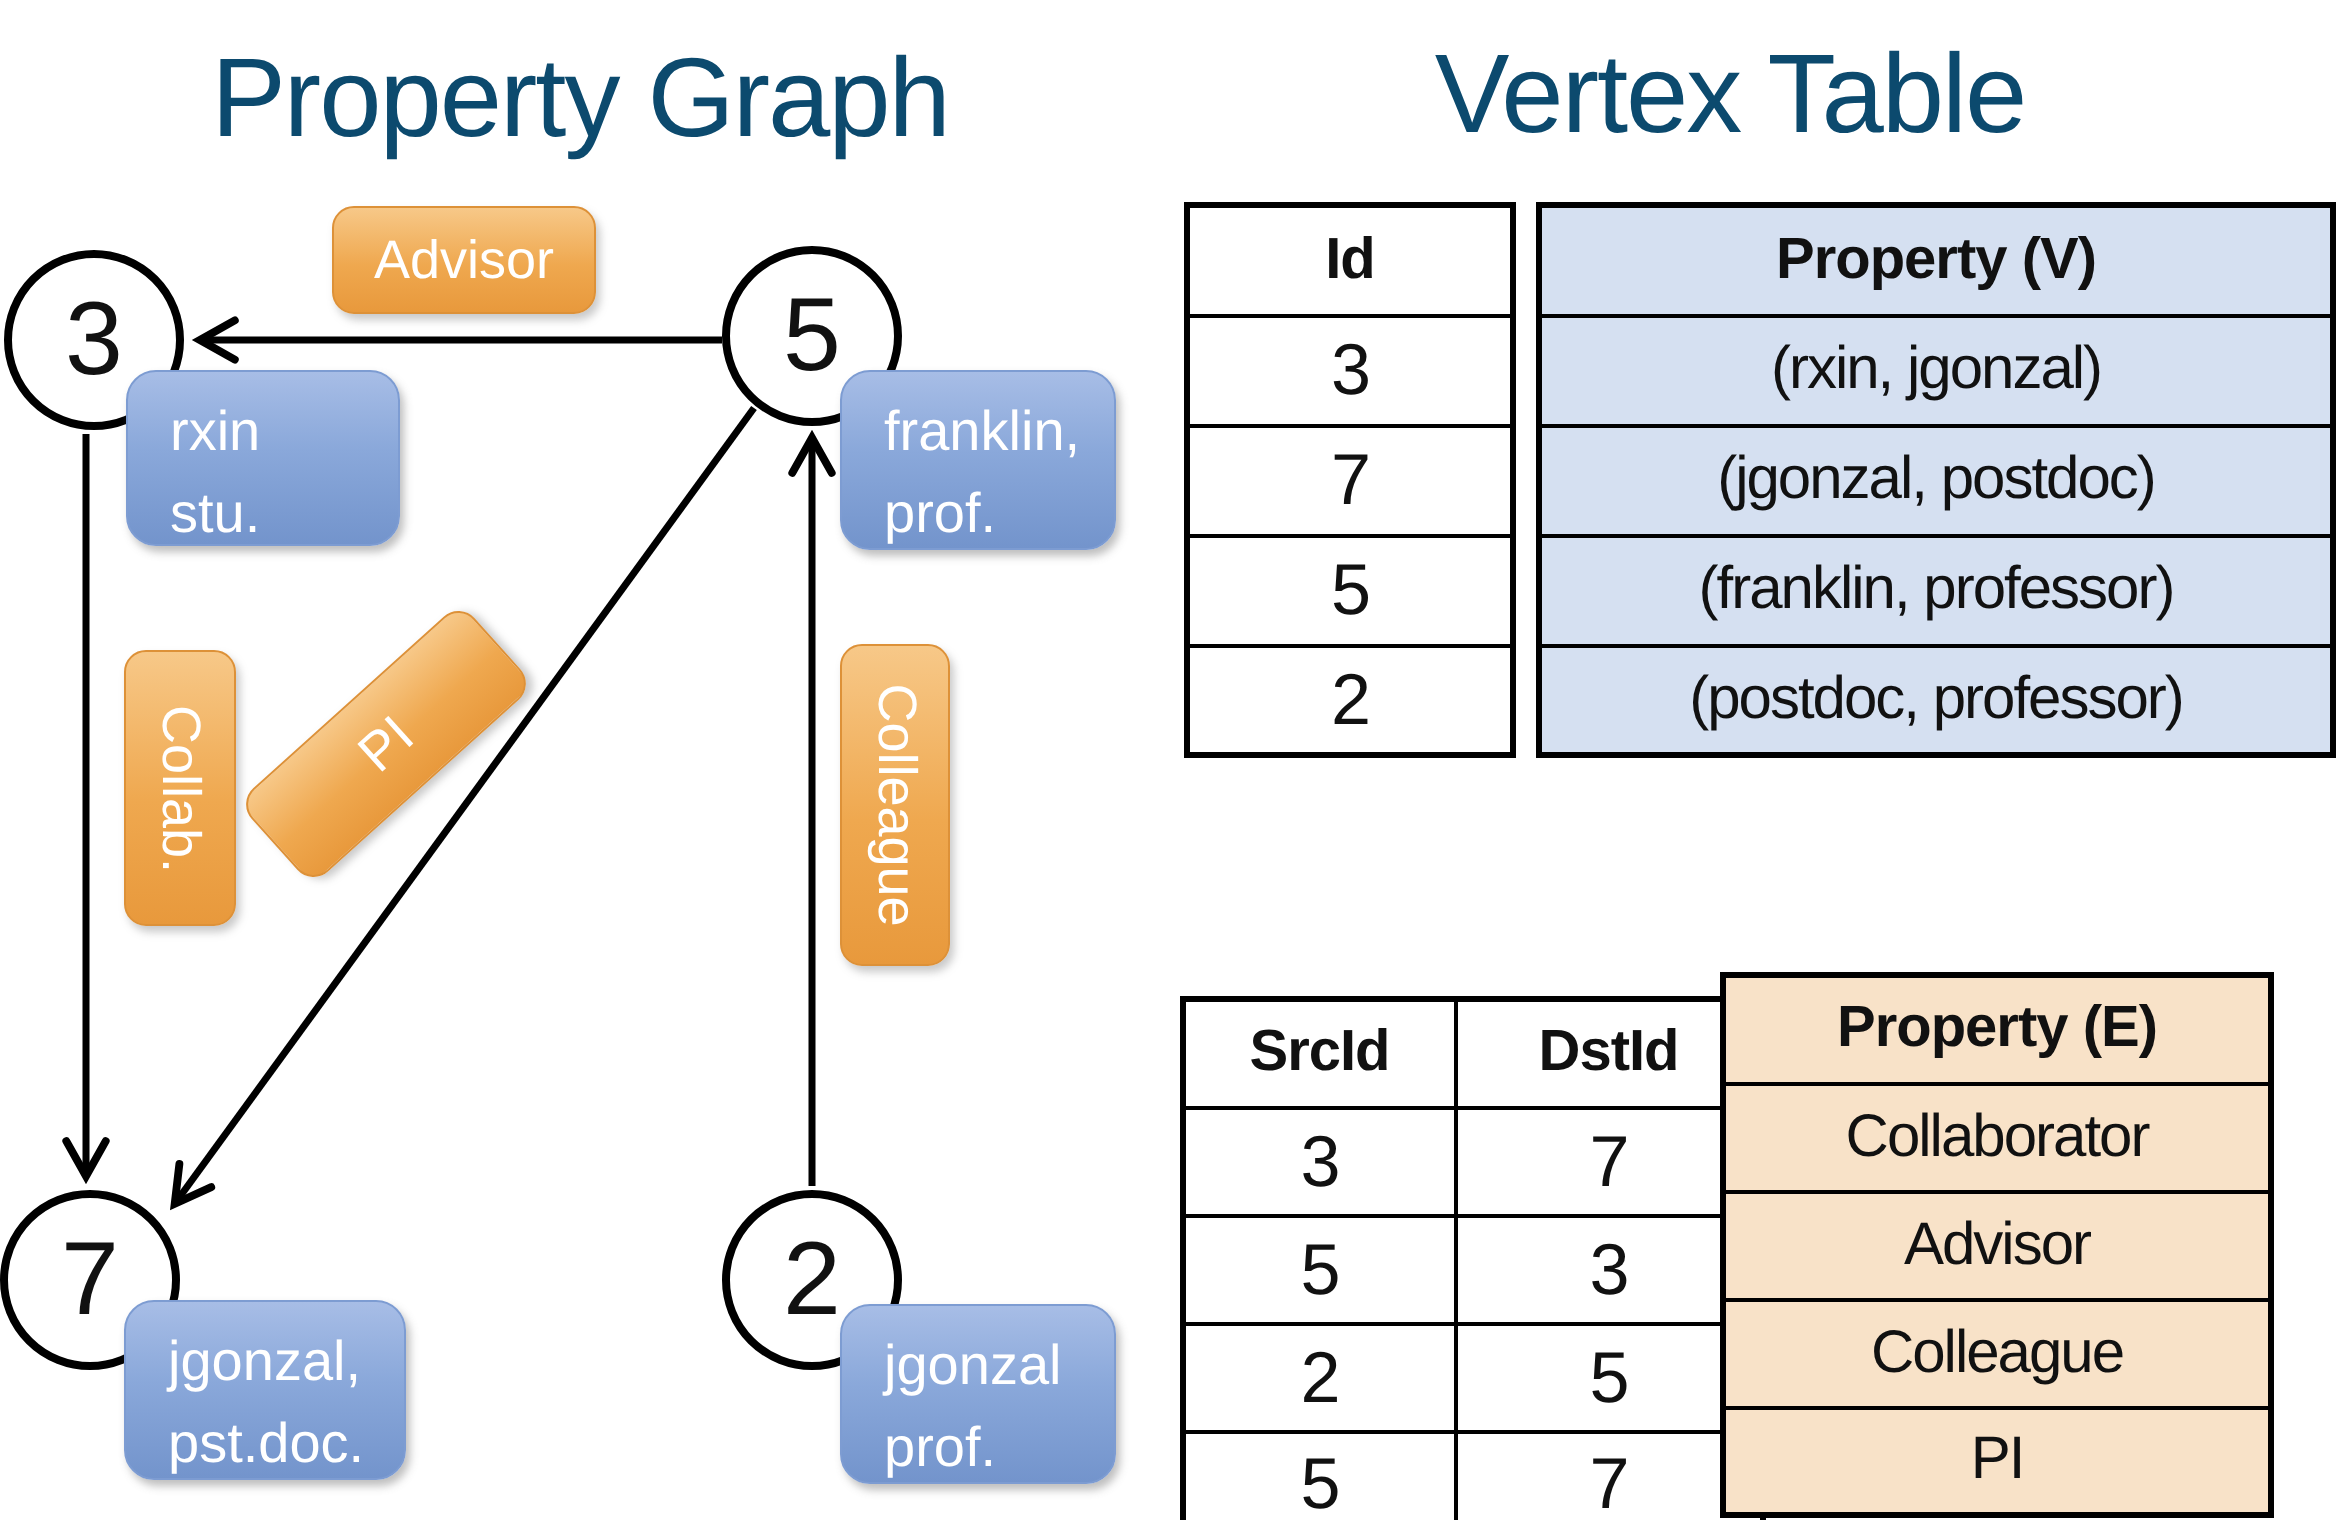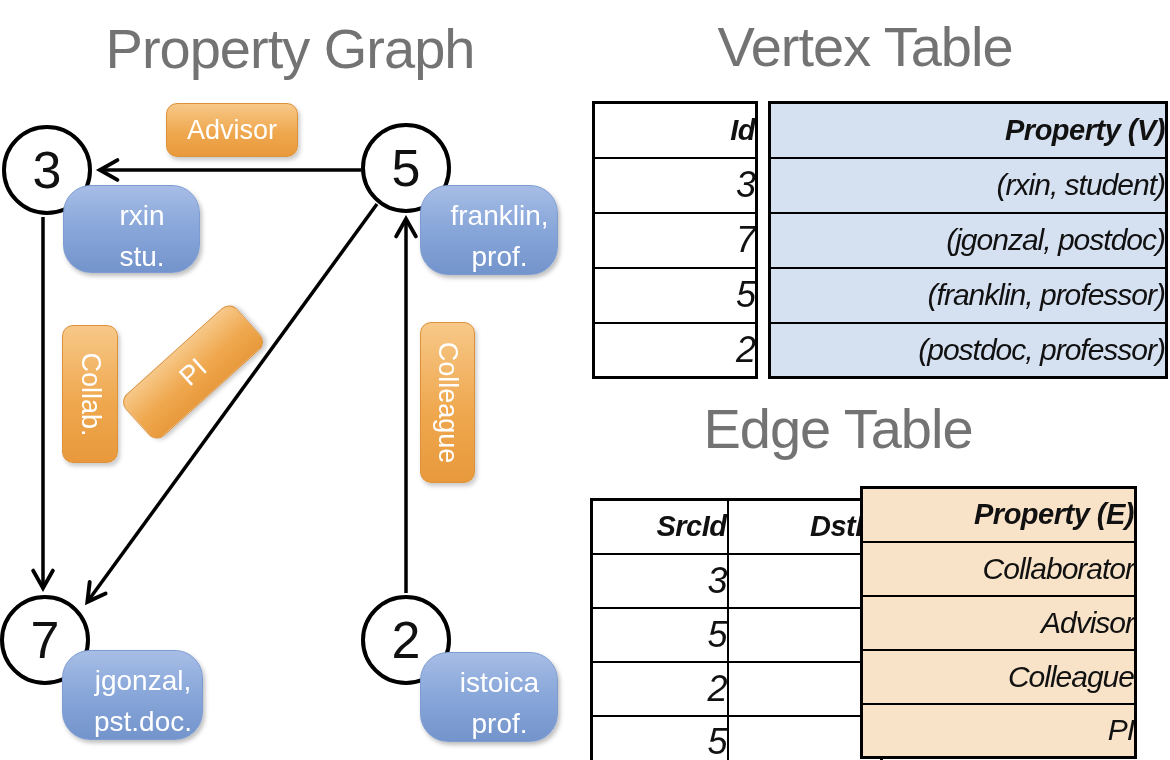--- a/index.html
+++ b/index.html
@@ -4,21 +4,21 @@
 <style>
   * { margin: 0; padding: 0; box-sizing: border-box; }
   html, body { width: 1170px; height: 760px; background: #ffffff; overflow: hidden; }
   body { font-family: "Liberation Sans", sans-serif; color: #111; position: relative; }
 
   .stage { position: absolute; left: 0; top: 0; width: 1170px; height: 760px; }
 
   
   .big-title {
     position: absolute; text-align: center;
-    font-size: 56px; font-weight: 300; letter-spacing: -1px; color: #737373;
+    font-size: 56px; font-weight: 300; letter-spacing: -1px; color: #0c4a6e;
     white-space: nowrap;
   }
   #title-graph  { left: 70px;  top: 16px; width: 440px; }
   #title-vertex { left: 577px; top: 14px; width: 576px; }
   #title-edge   { left: 550px; top: 396px; width: 576px; }
 
   
   #edges-svg { position: absolute; left: 0; top: 0; width: 585px; height: 760px; z-index: 1; }
 
   .node-circle {
@@ -26,27 +26,26 @@
     background: #fff; border: 4px solid #000; z-index: 3;
     display: flex; align-items: center; justify-content: center;
     font-size: 52px; font-weight: 300; color: #111;
   }
   #node-3 { left: 2px;   top: 125px; }
   #node-5 { left: 361px; top: 123px; }
   #node-7 { left: 0px;   top: 595px; }
   #node-2 { left: 361px; top: 595px; }
 
   .prop-box {
-    position: absolute; z-index: 4; border-radius: 28px;
+    position: absolute; z-index: 4; border-radius: 15px;
     background: linear-gradient(180deg, #a7bde6 0%, #8aa8da 45%, #7394cc 100%);
     border: 1px solid #7d9cd2;
     box-shadow: 2px 3px 4px rgba(110,110,110,0.45);
     color: #fff; font-size: 28px; line-height: 1.45;
     padding: 10px 0 0 21px;
-    text-align: center;
   }
   #box-rxin     { left: 63px;  top: 185px; width: 137px; height: 88px; }
   #box-franklin { left: 420px; top: 185px; width: 138px; height: 90px; }
   #box-jgonzal  { left: 62px;  top: 650px; width: 141px; height: 90px; }
   #box-istoica  { left: 420px; top: 652px; width: 138px; height: 90px; }
 
   .edge-label {
     position: absolute; z-index: 2; border-radius: 11px;
     background: linear-gradient(180deg, #f7c888 0%, #efa84f 55%, #e8993c 100%);
     border: 1px solid #dd9138;
@@ -56,22 +55,22 @@
   }
   #label-advisor   { left: 166px; top: 103px; width: 132px; height: 54px; }
   #label-collab    { left: 62px;  top: 325px; width: 56px;  height: 138px; }
   #label-pi        { left: 118px; top: 344px; width: 150px; height: 56px; transform: rotate(-42deg); }
   #label-colleague { left: 420px; top: 322px; width: 55px;  height: 161px; }
   .rot90 { transform: rotate(90deg); white-space: nowrap; }
 
   
   table { border-collapse: collapse; position: absolute; table-layout: fixed; }
   th, td {
-    border: 2px solid #000; text-align: right; vertical-align: middle;
-    font-size: 30px; letter-spacing: -1px; color: #111; overflow: hidden; white-space: nowrap; font-style: italic;
+    border: 2px solid #000; text-align: center; vertical-align: middle;
+    font-size: 30px; letter-spacing: -1px; color: #111; overflow: hidden; white-space: nowrap;
   }
   table { border: 3px solid #000; }
   th { font-size: 29px; font-weight: bold; letter-spacing: -0.5px; }
   td.num { font-size: 36px; font-weight: 300; }
 
   #vtable-id   { left: 592px; top: 101px; width: 166px; }
   #vtable-prop { left: 768px; top: 101px; width: 400px; }
   #vtable-id tr, #vtable-prop tr { height: 55px; }
   #vtable-prop th, #vtable-prop td { background: #d5e0f1; }
 
@@ -81,21 +80,20 @@
   #etable-ids col.c-src { width: 136px; }
   #etable-prop th, #etable-prop td { background: #f8e2c8; }
 </style>
 </head>
 <body>
 
 <div class="stage">
 
   <div class="big-title" id="title-graph">Property Graph</div>
   <div class="big-title" id="title-vertex">Vertex Table</div>
-  <div class="big-title" id="title-edge">Edge Table</div>
 
   <svg id="edges-svg" viewBox="0 0 585 760">
     <defs>
       <marker id="arrow" viewBox="0 0 12 12" refX="9" refY="6" markerWidth="7.5" markerHeight="7.5" orient="auto" markerUnits="strokeWidth">
         <path d="M1.5,1.5 L9.5,6 L1.5,10.5" fill="none" stroke="#000" stroke-width="1.8" stroke-linecap="round"></path>
       </marker>
     </defs>
     <line x1="361" y1="170" x2="101" y2="170" stroke="#000" stroke-width="3.5" marker-end="url(#arrow)"></line>
     <line x1="43" y1="217" x2="43" y2="587" stroke="#000" stroke-width="3.5" marker-end="url(#arrow)"></line>
     <line x1="377" y1="204" x2="88" y2="601" stroke="#000" stroke-width="3.5" marker-end="url(#arrow)"></line>
@@ -134,21 +132,21 @@
   </div>
   <div class="prop-box" id="box-franklin">
     <div>franklin,</div>
     <div>prof.</div>
   </div>
   <div class="prop-box" id="box-jgonzal">
     <div>jgonzal,</div>
     <div>pst.doc.</div>
   </div>
   <div class="prop-box" id="box-istoica">
-    <div>istoica</div>
+    <div>jgonzal</div>
     <div>prof.</div>
   </div>
 
   <table id="vtable-id">
     <tbody>
       <tr>
           <th>Id</th>
         </tr>
       <tr>
           <td class="num">3</td>
@@ -164,21 +162,21 @@
         </tr>
     </tbody>
   </table>
 
   <table id="vtable-prop">
     <tbody>
       <tr>
           <th>Property (V)</th>
         </tr>
       <tr>
-          <td>(rxin, student)</td>
+          <td>(rxin, jgonzal)</td>
         </tr>
       <tr>
           <td>(jgonzal, postdoc)</td>
         </tr>
       <tr>
           <td>(franklin, professor)</td>
         </tr>
       <tr>
           <td>(postdoc, professor)</td>
         </tr>

